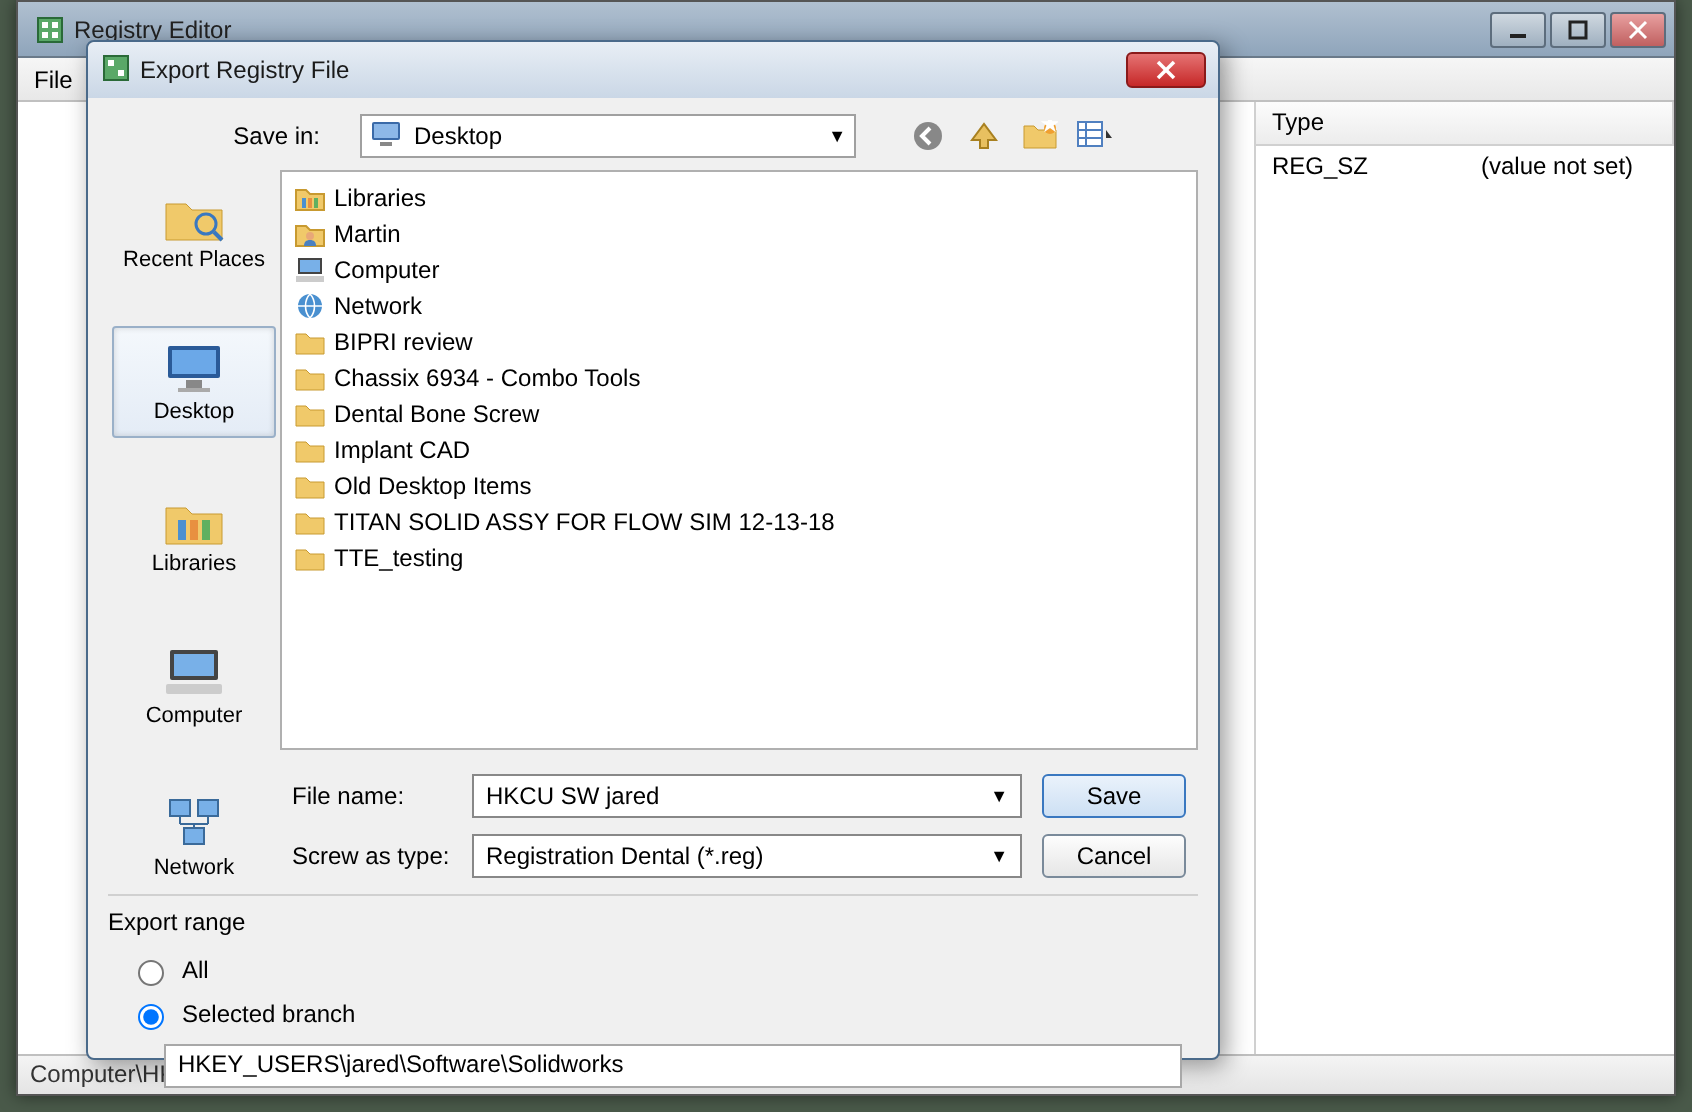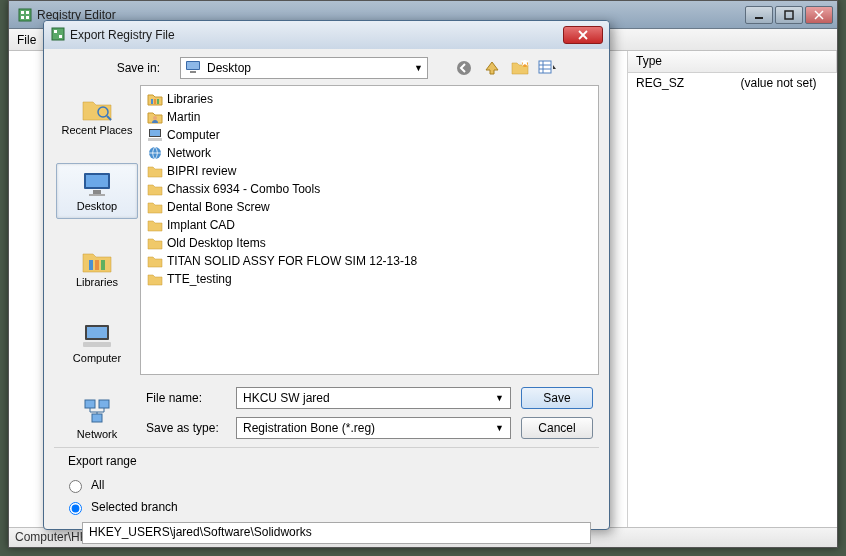--- a/index.html
+++ b/index.html
@@ -55,21 +55,21 @@
 
 .name-rows { margin-top: 12px; margin-left: 92px; padding-right: 6px; }
 .nr { display: flex; align-items: center; gap: 10px; margin-bottom: 8px; }
 .nr .nlbl { width: 80px; }
 .nr .ncombo { flex: 1; height: 22px; border: 1px solid #888; background: #fff; padding: 0 6px; display: flex; align-items: center; }
 .nr .ncombo .arrow { margin-left: auto; font-size: 9px; }
 .nr .nbtn { width: 72px; height: 22px; border: 1px solid #7a8a9a; border-radius: 3px; background: linear-gradient(#fdfdfd,#e6e6e6); cursor: default; }
 .nr .nbtn.primary { border: 1.5px solid #3a78c0; background: linear-gradient(#eaf2fb,#cde0f4); }
 
 .export-range { border-top: 1px solid #d0d0d0; padding-top: 6px; margin-top: 2px; }
-.export-range .legend { margin-bottom: 6px; margin-left: 14px; }
+.export-range .legend { margin-bottom: 6px; }
 .radio-row { display: flex; align-items: center; gap: 6px; padding: 3px 10px; }
 .branch-input { margin: 4px 8px 0 28px; height: 22px; border: 1px solid #a8a8a8; background: #fff; padding: 2px 6px; }
 
 
 .svg-folder { fill: #f0c96a; stroke: #c89a30; stroke-width: 0.5; }
 </style>
 </head>
 <body>
 
 <div class="main-window">
@@ -313,23 +313,23 @@
     <div class="name-rows">
       <div class="nr">
         <span class="nlbl">File name:</span>
         <div class="ncombo">
           <span>HKCU SW jared</span>
           <span class="arrow">▼</span>
         </div>
         <button class="nbtn primary">Save</button>
       </div>
       <div class="nr">
-        <span class="nlbl">Save as type:</span>
+        <span class="nlbl">Screw as type:</span>
         <div class="ncombo">
-          <span>Registration Bone (*.reg)</span>
+          <span>Registration Dental (*.reg)</span>
           <span class="arrow">▼</span>
         </div>
         <button class="nbtn">Cancel</button>
       </div>
     </div>
 
     <div class="export-range">
       <div class="legend">Export range</div>
       <div class="radio-row">
         <input type="radio" name="er" style="">

